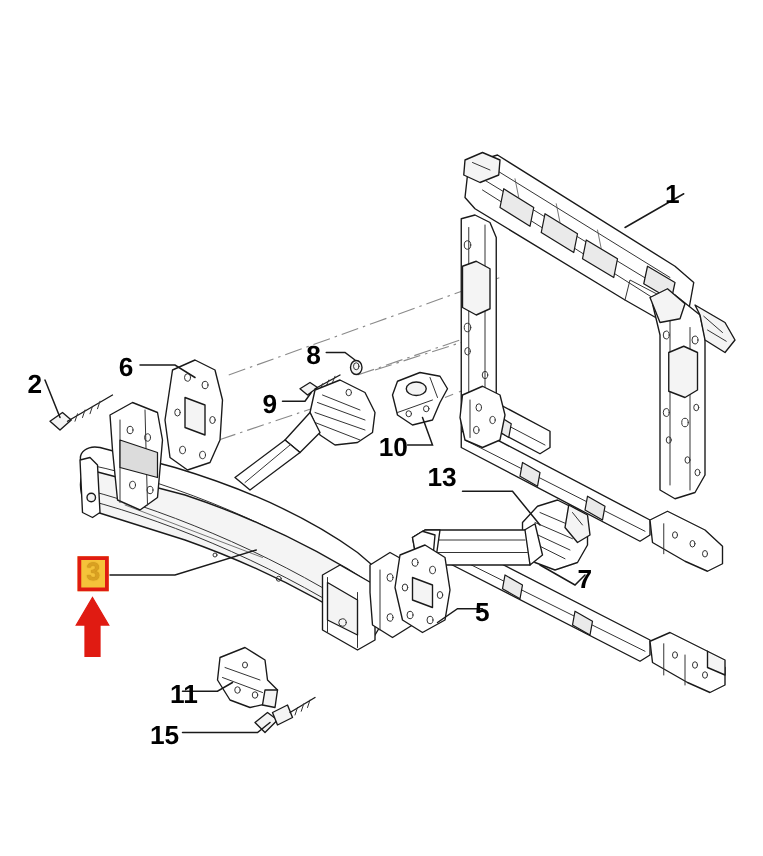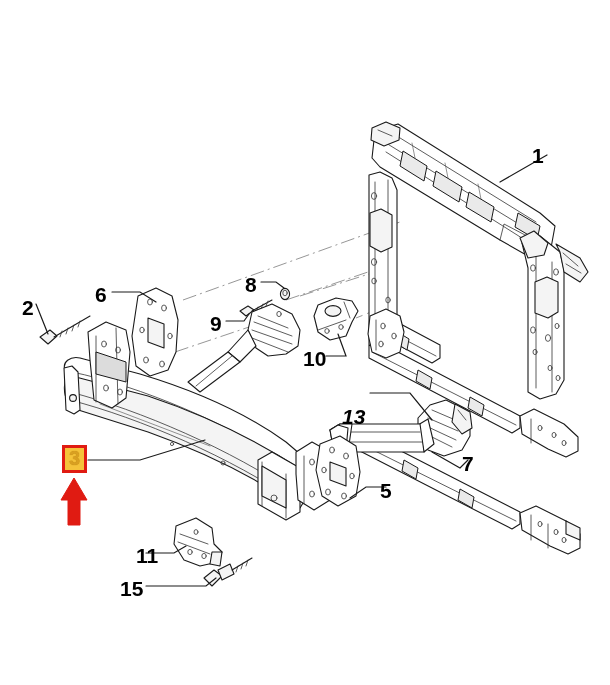--- a/index.html
+++ b/index.html
@@ -351,20 +351,20 @@
       <path d="M74 478 L87 500 L80 500 L80 525 L68 525 L68 500 L61 500 Z" fill="#e01b12" stroke="#e01b12" stroke-width="1"></path>
     </g>
   </svg>
 
   <div class="callout-label" style="left:532px; top:145px;">1</div>
   <div class="callout-label" style="left:22px; top:297px;">2</div>
   <div class="callout-label" style="left:95px; top:284px;">6</div>
   <div class="callout-label" style="left:245px; top:274px;">8</div>
   <div class="callout-label" style="left:210px; top:313px;">9</div>
   <div class="callout-label" style="left:303px; top:348px;">10</div>
-  <div class="callout-label" style="left:342px; top:406px;font-style:italic;">13</div>
+  <div class="callout-label" style="left:342px; top:372px;">13</div>
   <div class="callout-label highlight" style="left:62px; top:445px;">3</div>
   <div class="callout-label" style="left:462px; top:453px;">7</div>
   <div class="callout-label" style="left:380px; top:480px;">5</div>
   <div class="callout-label" style="left:136px; top:545px;">11</div>
   <div class="callout-label" style="left:120px; top:578px;">15</div>
 
 </div>
 
 </body></html>

